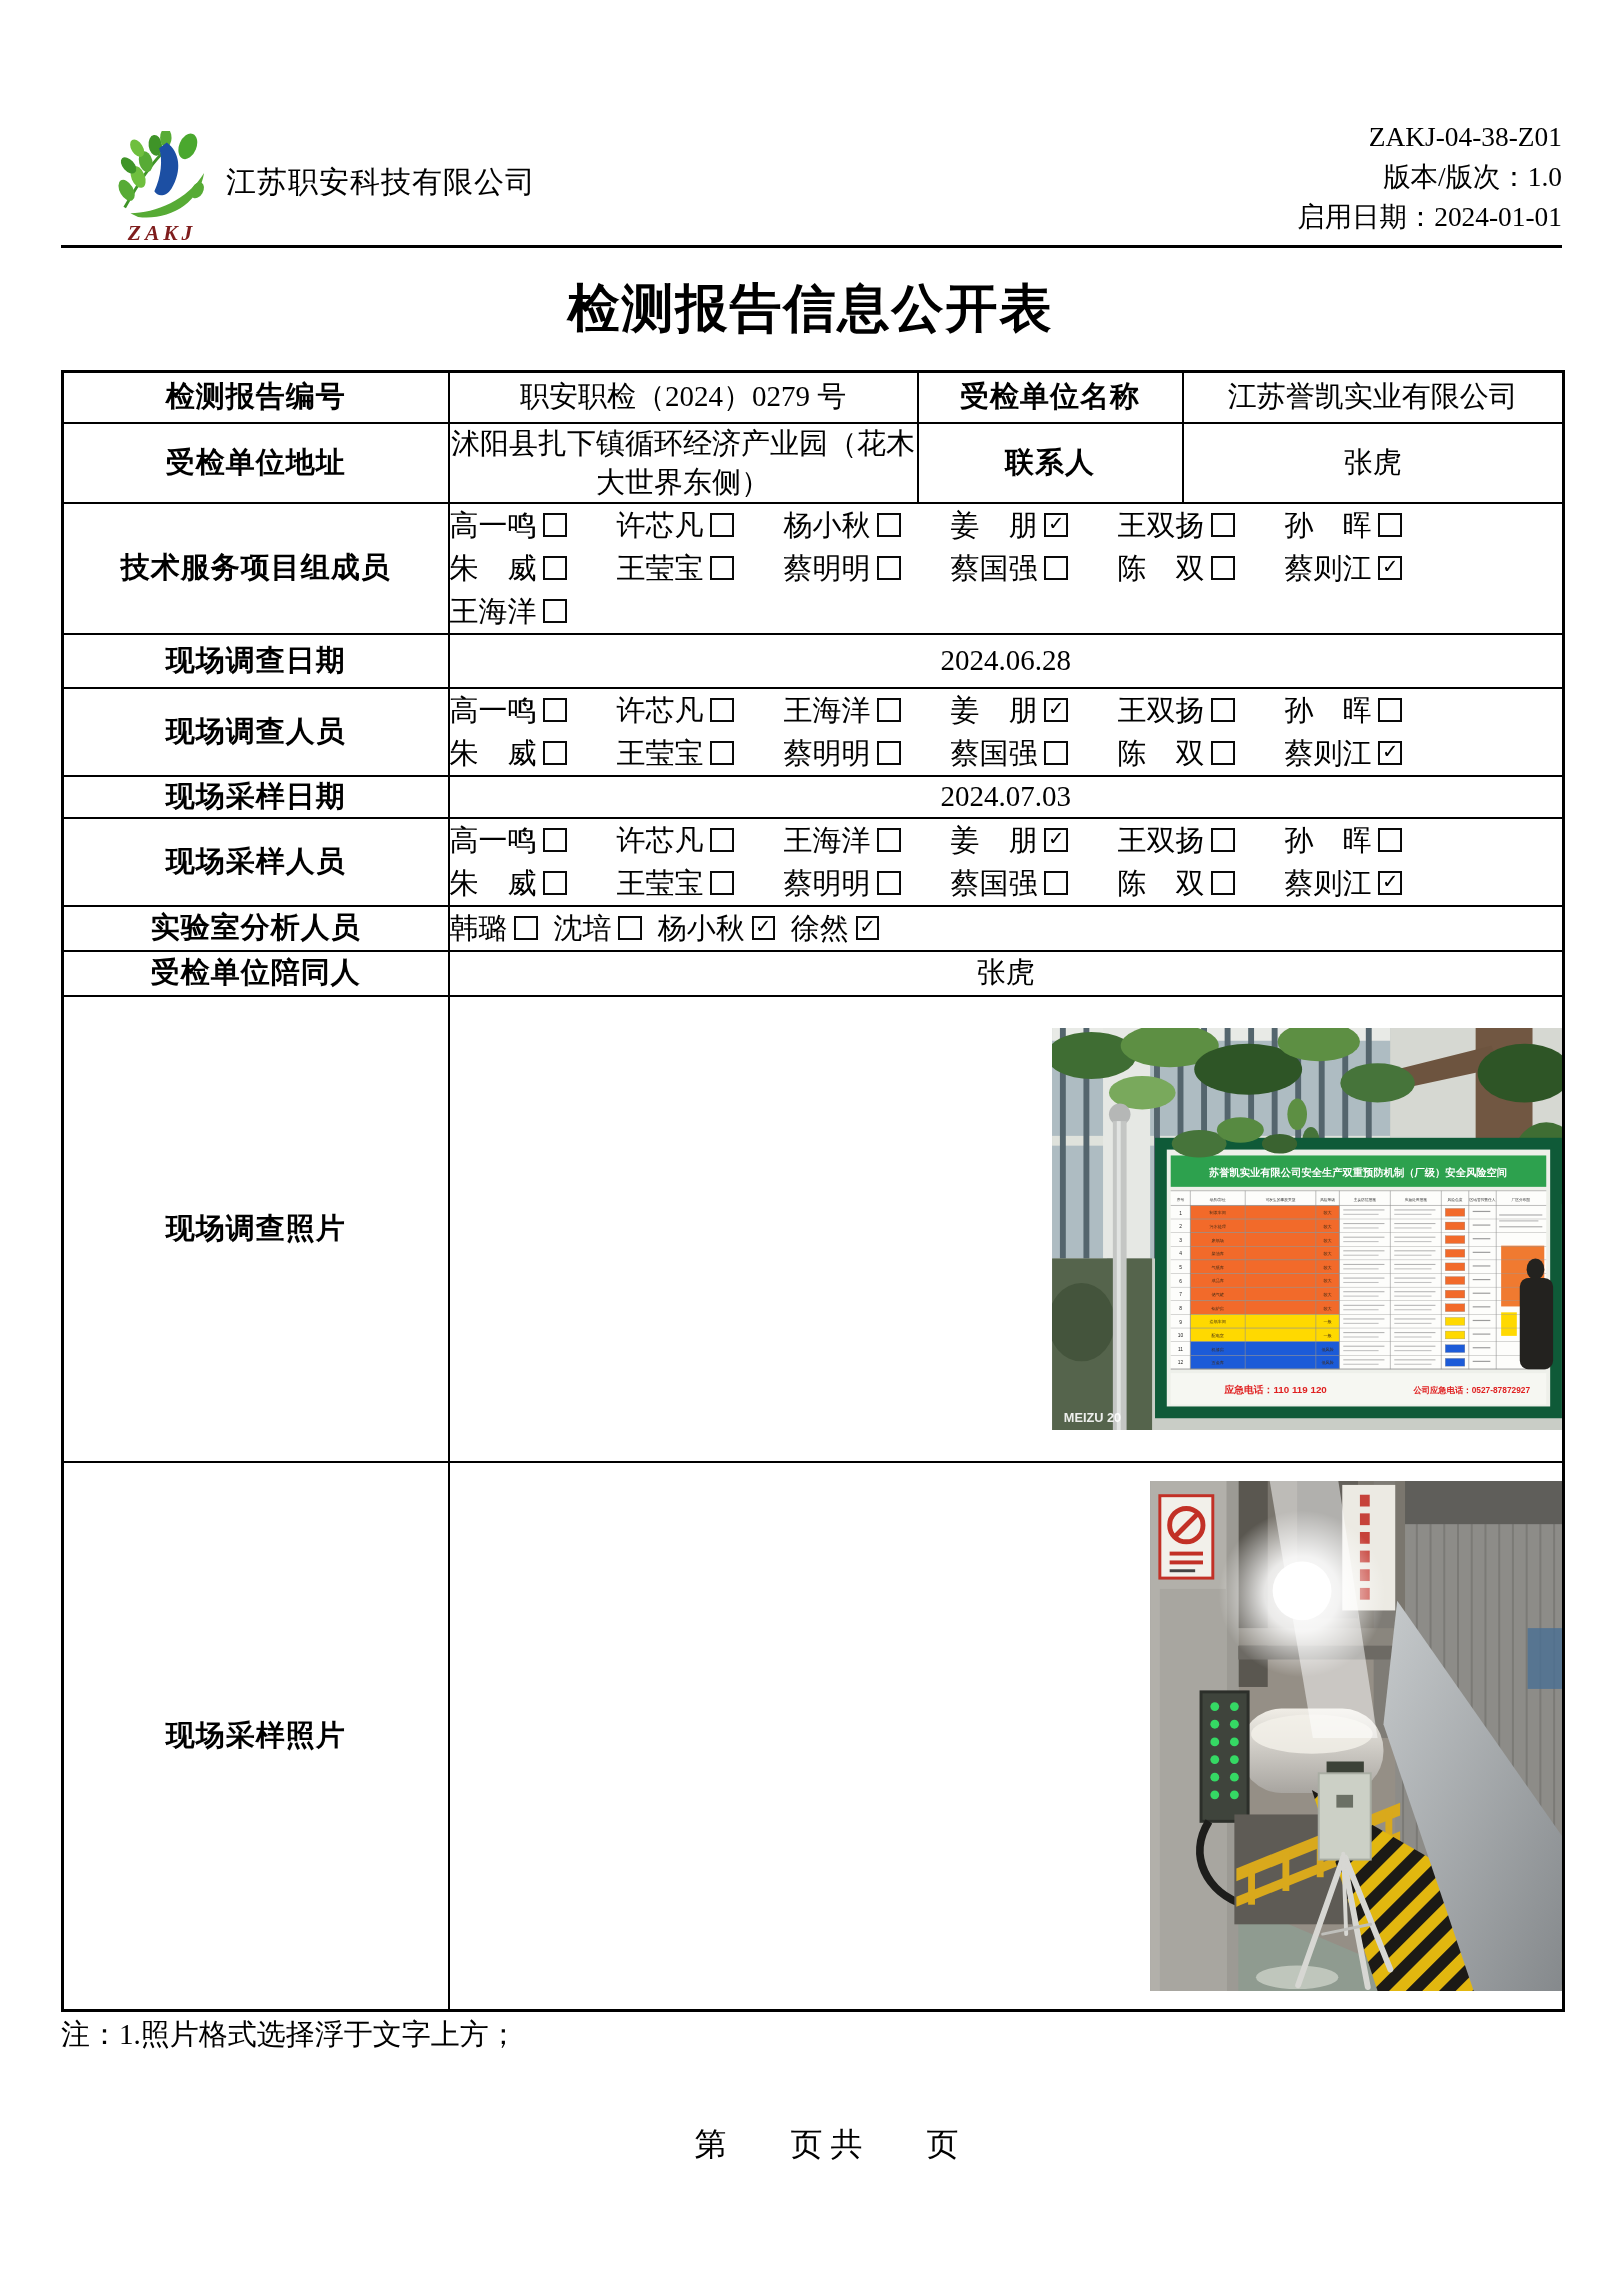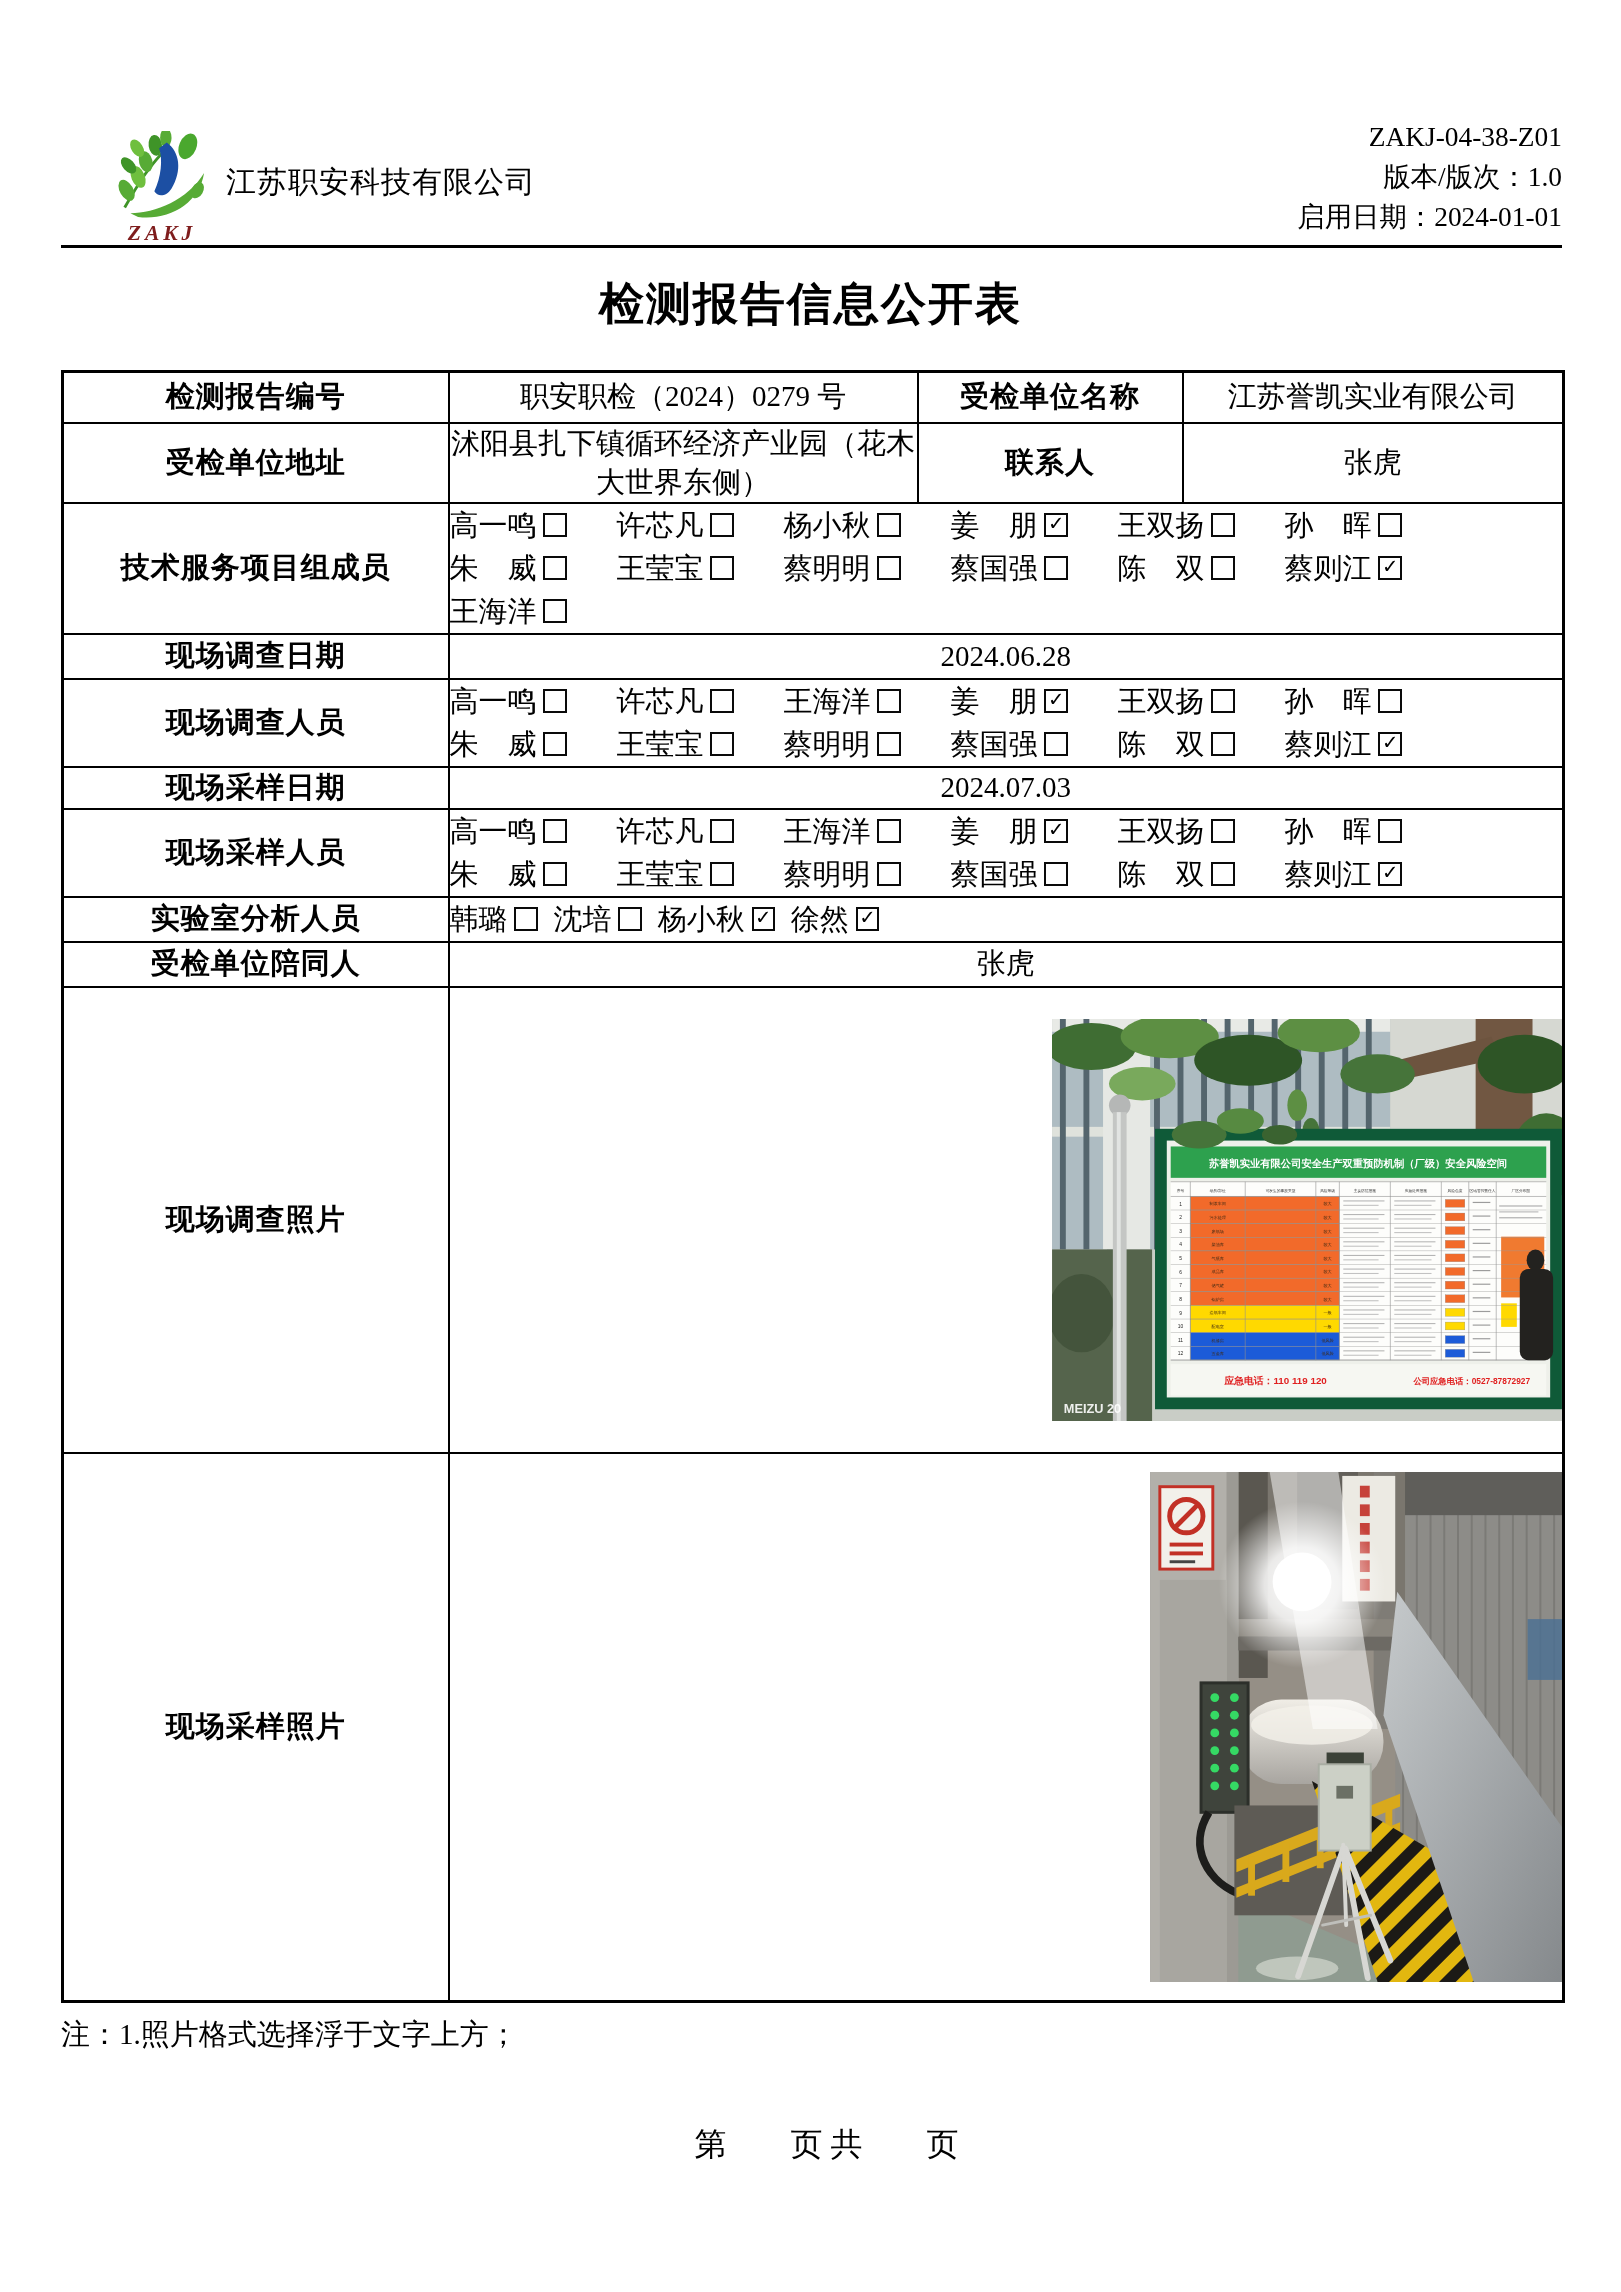--- a/index.html
+++ b/index.html
@@ -11,21 +11,21 @@
   .header{position:absolute;left:61px;top:82px;width:1501px;height:165px;}
   .logo-svg{position:absolute;left:49px;top:49px;}
   .logo-zakj{position:absolute;left:49px;top:139px;width:104px;text-align:center;
     color:#7f1d1d;font-style:italic;font-weight:bold;font-size:21.6px;letter-spacing:3.9px;
     font-family:"Liberation Serif","DejaVu Serif",serif;}
   .company-name{position:absolute;left:165px;top:80px;font-size:30px;letter-spacing:1px;}
   .header-right{position:absolute;right:0;top:35px;text-align:right;font-size:27.4px;line-height:40px;}
   .header-rule{position:absolute;left:61px;top:245px;width:1501px;height:2.9px;background:#000;}
   
   .doc-title{position:absolute;left:0;top:274px;width:100%;text-align:center;
-    font-size:45px;font-weight:bold;letter-spacing:2px;}
+    font-size:52px;font-weight:bold;letter-spacing:2px;}
   
   table.main{position:absolute;left:61px;top:370px;width:1501px;border-collapse:collapse;
     table-layout:fixed;border:3.9px solid #000;}
   table.main td{border-left:2px solid #000;border-right:2px solid #000;
     border-top:2.9px solid #000;border-bottom:2.9px solid #000;
     font-size:29px;padding:0;vertical-align:middle;}
   td.lbl{font-weight:bold;text-align:center;letter-spacing:1px;}
   td.val-c{text-align:center;}
   td.val-wrap{text-align:center;padding:3.9px 13.7px;line-height:39px;}
   .names{padding:5.9px 5.9px 5.9px 21.6px;line-height:43px;}
@@ -131,21 +131,21 @@
               <span>陈　双</span>
               <span class="cb"></span>
             </span><span class="staff-item">
               <span>蔡则江</span>
               <span class="cb">✓</span>
             </span><span class="staff-item">
               <span>王海洋</span>
               <span class="cb"></span>
             </span></td>
     </tr>
-    <tr style="height:45px">
+    <tr style="height:54px">
       <td class="lbl">现场调查日期</td>
       <td colspan="3" class="val-c">2024.06.28</td>
     </tr>
     <tr style="height:86px">
       <td class="lbl">现场调查人员</td>
       <td colspan="3" class="names"><span class="staff-item">
               <span>高一鸣</span>
               <span class="cb"></span>
             </span><span class="staff-item">
               <span>许芯凡</span>

